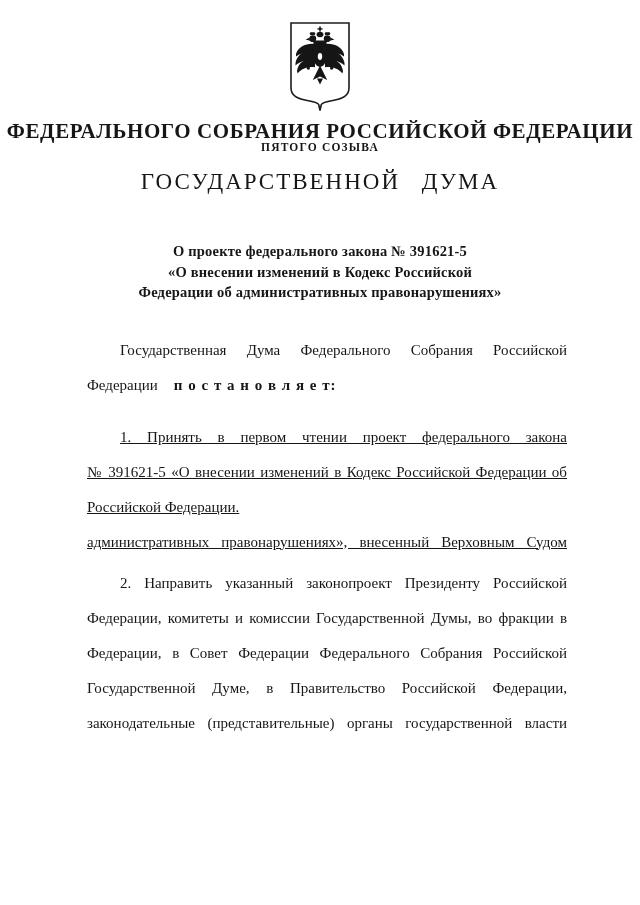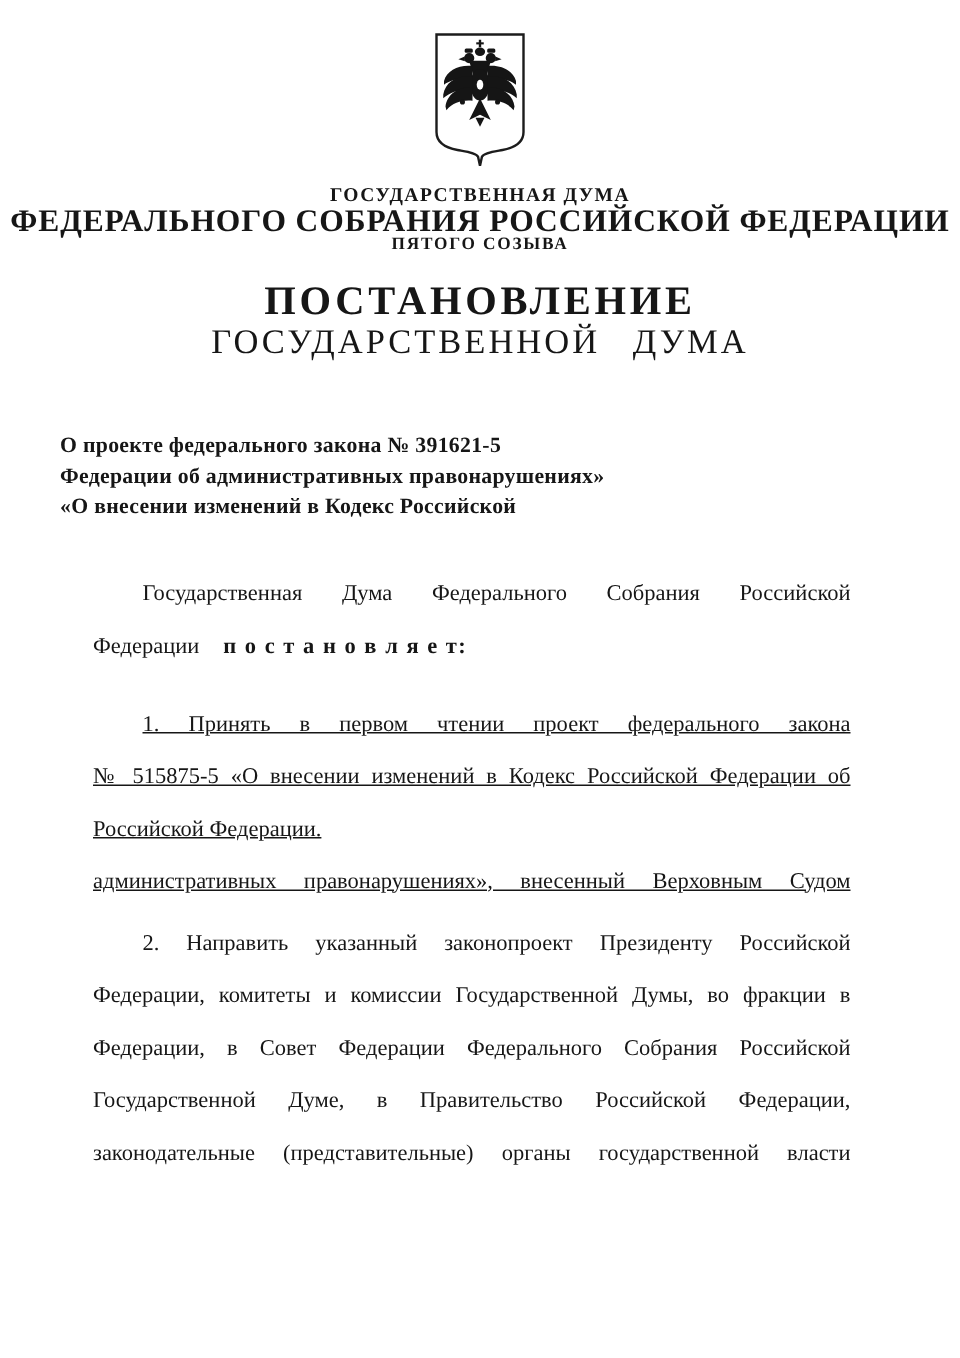--- a/index.html
+++ b/index.html
@@ -62,39 +62,39 @@
   .doc-title-sub {
     font-size: 23px;
     font-weight: 400;
     letter-spacing: 2px;
     word-spacing: 14px;
     line-height: 26px;
   }
   
   .subject {
     margin-top: 46px;
-    text-align: left;
+    text-align: center;
     font-weight: 700;
     font-size: 14.5px;
     line-height: 20.5px;
     letter-spacing: 0.2px;
-    margin-left: 40px;
   }
   
   .body-text {
     margin: 30px 0 0 62px;
     width: 505px;
     font-size: 15px;
   }
   .b-line {
     line-height: 35px;
     text-align: justify;
     text-align-last: justify;
     text-justify: inter-word;
     white-space: normal;
+    margin-left: 25px;
   }
   .b-line.last {
     text-align: center;
     text-align-last: left;
   }
   .ind { text-indent: 33px; }
   .item1 { margin-top: 17px; text-decoration: underline; }
   .item2 { margin-top: 6px; }
   .decree-word {
     font-weight: 700;
@@ -141,46 +141,44 @@
 
         <path d="M32,45.5 L24.8,60 L32,56.5 L39.2,60 Z"></path>
         <path d="M29,58.5 L32,64.5 L35,58.5 Z"></path>
       </g>
 
       <ellipse cx="32" cy="36.5" rx="2.2" ry="3.4" fill="#ffffff"></ellipse>
     </svg>
   </div>
 
   <div class="letterhead">
-    <div class="lh-line1">ГОСУДАРСТВЕННАЯ ДУМА</div>
     <div class="lh-line2">ФЕДЕРАЛЬНОГО СОБРАНИЯ РОССИЙСКОЙ ФЕДЕРАЦИИ</div>
     <div class="lh-line3">ПЯТОГО СОЗЫВА</div>
   </div>
 
   <div class="doc-title">
-    <div class="doc-title-main">ПОСТАНОВЛЕНИЕ</div>
     <div class="doc-title-sub">ГОСУДАРСТВЕННОЙ ДУМА</div>
   </div>
 
   <div class="subject">
     <div>О проекте федерального закона № 391621-5</div>
+    <div>«О внесении изменений в Кодекс Российской</div>
     <div>Федерации об административных правонарушениях»</div>
-    <div>«О внесении изменений в Кодекс Российской</div>
   </div>
 
   <div class="body-text">
 
     <div class="intro">
       <div class="b-line ind">Государственная Дума Федерального Собрания Российской</div>
       <div class="b-line last"><span>Федерации</span><span class="decree-word">п о с т а н о в л я е т:</span></div>
     </div>
 
     <div class="item1">
       <div class="b-line ind">1. Принять в первом чтении проект федерального закона</div>
-      <div class="b-line">№ 515875-5 «О внесении изменений в Кодекс Российской Федерации об</div>
+      <div class="b-line">№ 391621-5 «О внесении изменений в Кодекс Российской Федерации об</div>
       <div class="b-line last">Российской Федерации.</div>
       <div class="b-line">административных правонарушениях», внесенный Верховным Судом</div>
     </div>
 
     <div class="item2">
       <div class="b-line ind">2. Направить указанный законопроект Президенту Российской</div>
       <div class="b-line">Федерации, комитеты и комиссии Государственной Думы, во фракции в</div>
       <div class="b-line">Федерации, в Совет Федерации Федерального Собрания Российской</div>
       <div class="b-line">Государственной Думе, в Правительство Российской Федерации,</div>
       <div class="b-line">законодательные (представительные) органы государственной власти</div>

